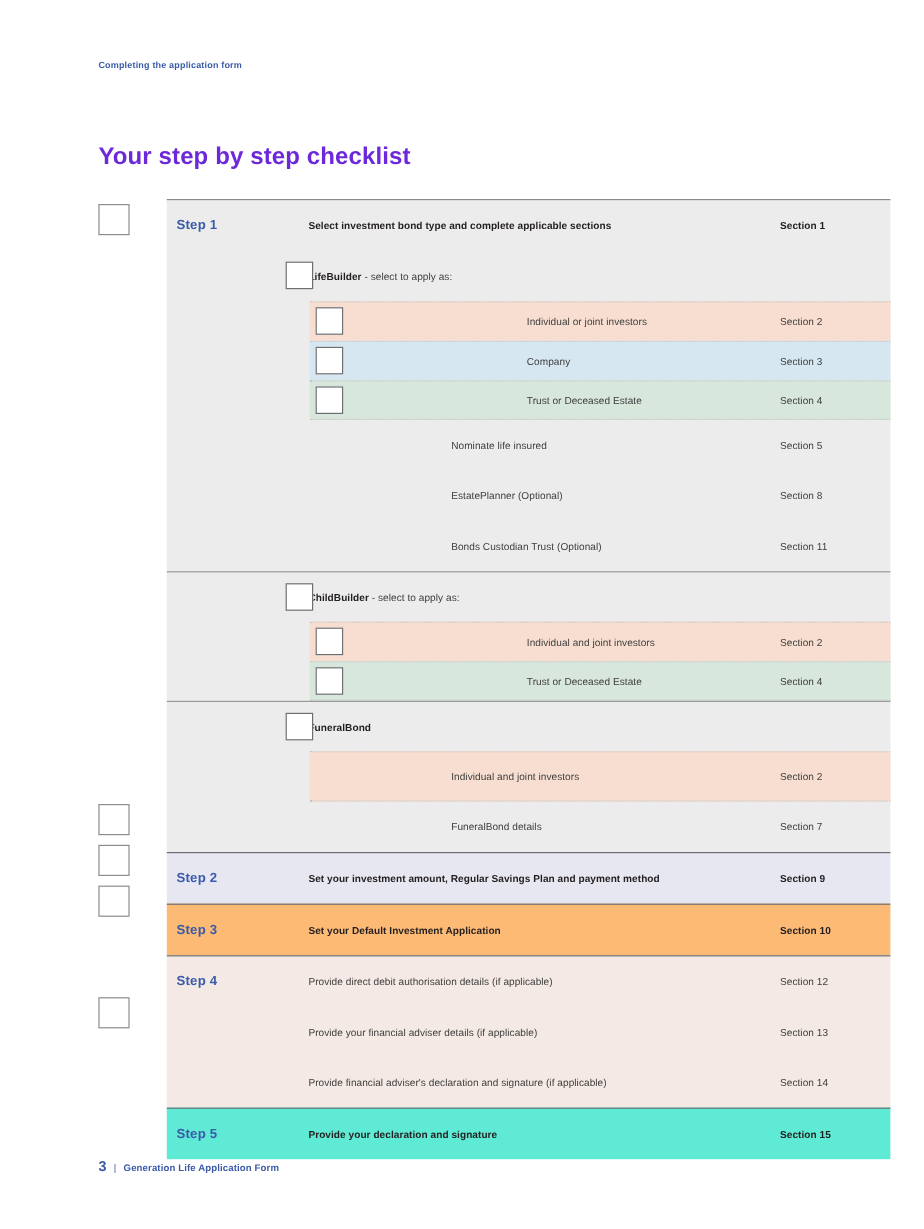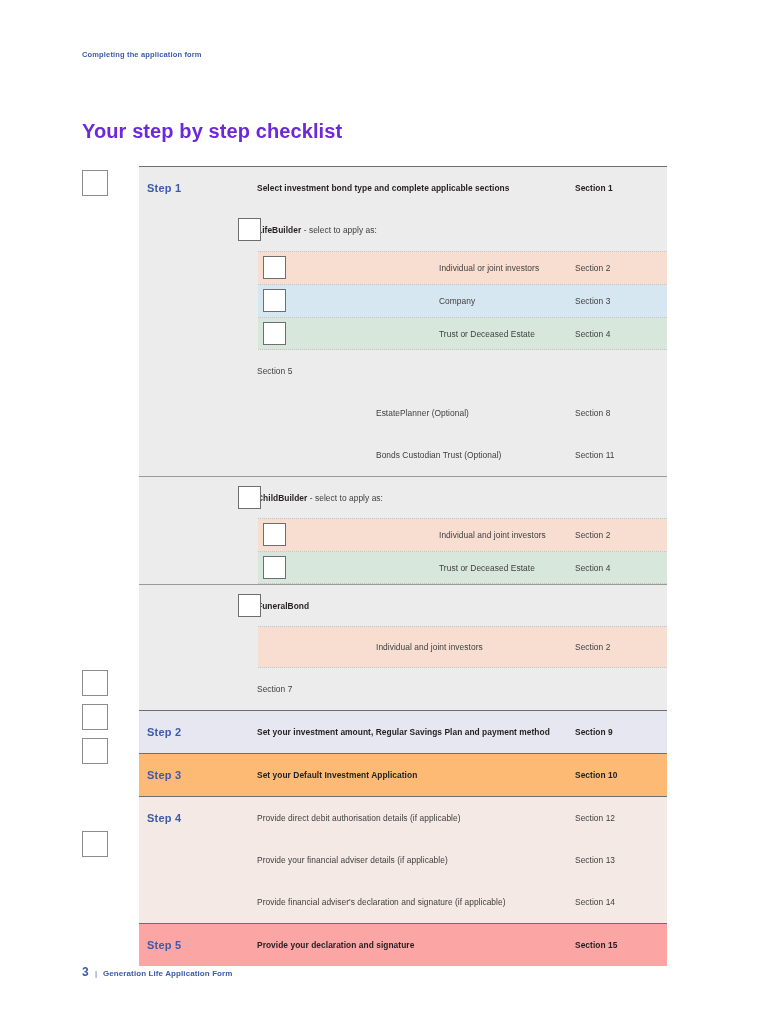--- a/index.html
+++ b/index.html
@@ -65,32 +65,32 @@
     height: 26px;
     box-sizing: border-box;
     background: #ffffff;
     border: 1px solid #8c8c8c;
   }
 
   
   .table {
     position: absolute;
     left: 113px;
-    width: 528px;
+    width: 603px;
     border-top: 1px solid #6d6e71;
   }
 
   .group {
     position: relative;
   }
   .group-step1 { background: #ececec; }
   .group-step2 { background: #e7e7f2; }
   .group-step3 { background: #fdba74; }
   .group-step4 { background: #f4e9e4; }
-  .group-step5 { background: #fca5a5; }
+  .group-step5 { background: #5eead4; }
 
   .group + .group { border-top: 1px solid #6d6e71; }
 
   
   .row {
     position: relative;
     display: flex;
     align-items: center;
     box-sizing: border-box;
     height: 33px;
@@ -245,20 +245,21 @@
         <div class="row">
           <div class="band band-green band-dotted-top band-dotted-bottom"></div>
           <div class="cb cb-l3"></div>
           <div class="cell-step"></div>
           <div class="cell-desc ind-3" style="position:relative">Trust or Deceased Estate</div>
           <div class="cell-sec" style="position:relative">Section 4</div>
         </div>
 
         <div class="row tall">
           <div class="cell-step"></div>
+          <div class="cell-desc ind-2">Nominate life insured</div>
           <div class="cell-sec">Section 5</div>
         </div>
         <div class="row tall">
           <div class="cell-step"></div>
           <div class="cell-desc ind-2">EstatePlanner (Optional)</div>
           <div class="cell-sec">Section 8</div>
         </div>
         <div class="row tall">
           <div class="cell-step"></div>
           <div class="cell-desc ind-2">Bonds Custodian Trust (Optional)</div>
@@ -302,20 +303,21 @@
 
         <div class="row tall">
           <div class="band band-peach band-dotted-top band-dotted-bottom"></div>
           <div class="cell-step"></div>
           <div class="cell-desc ind-2" style="position:relative">Individual and joint investors</div>
           <div class="cell-sec" style="position:relative">Section 2</div>
         </div>
 
         <div class="row tall">
           <div class="cell-step"></div>
+          <div class="cell-desc ind-2">FuneralBond details</div>
           <div class="cell-sec">Section 7</div>
         </div>
 
       </div>
 
       <div class="group group-step2">
         <div class="row tall">
           <div class="cell-step">Step 2</div>
           <div class="cell-desc bold">Set your investment amount, Regular Savings Plan and payment method</div>
           <div class="cell-sec bold">Section 9</div>

